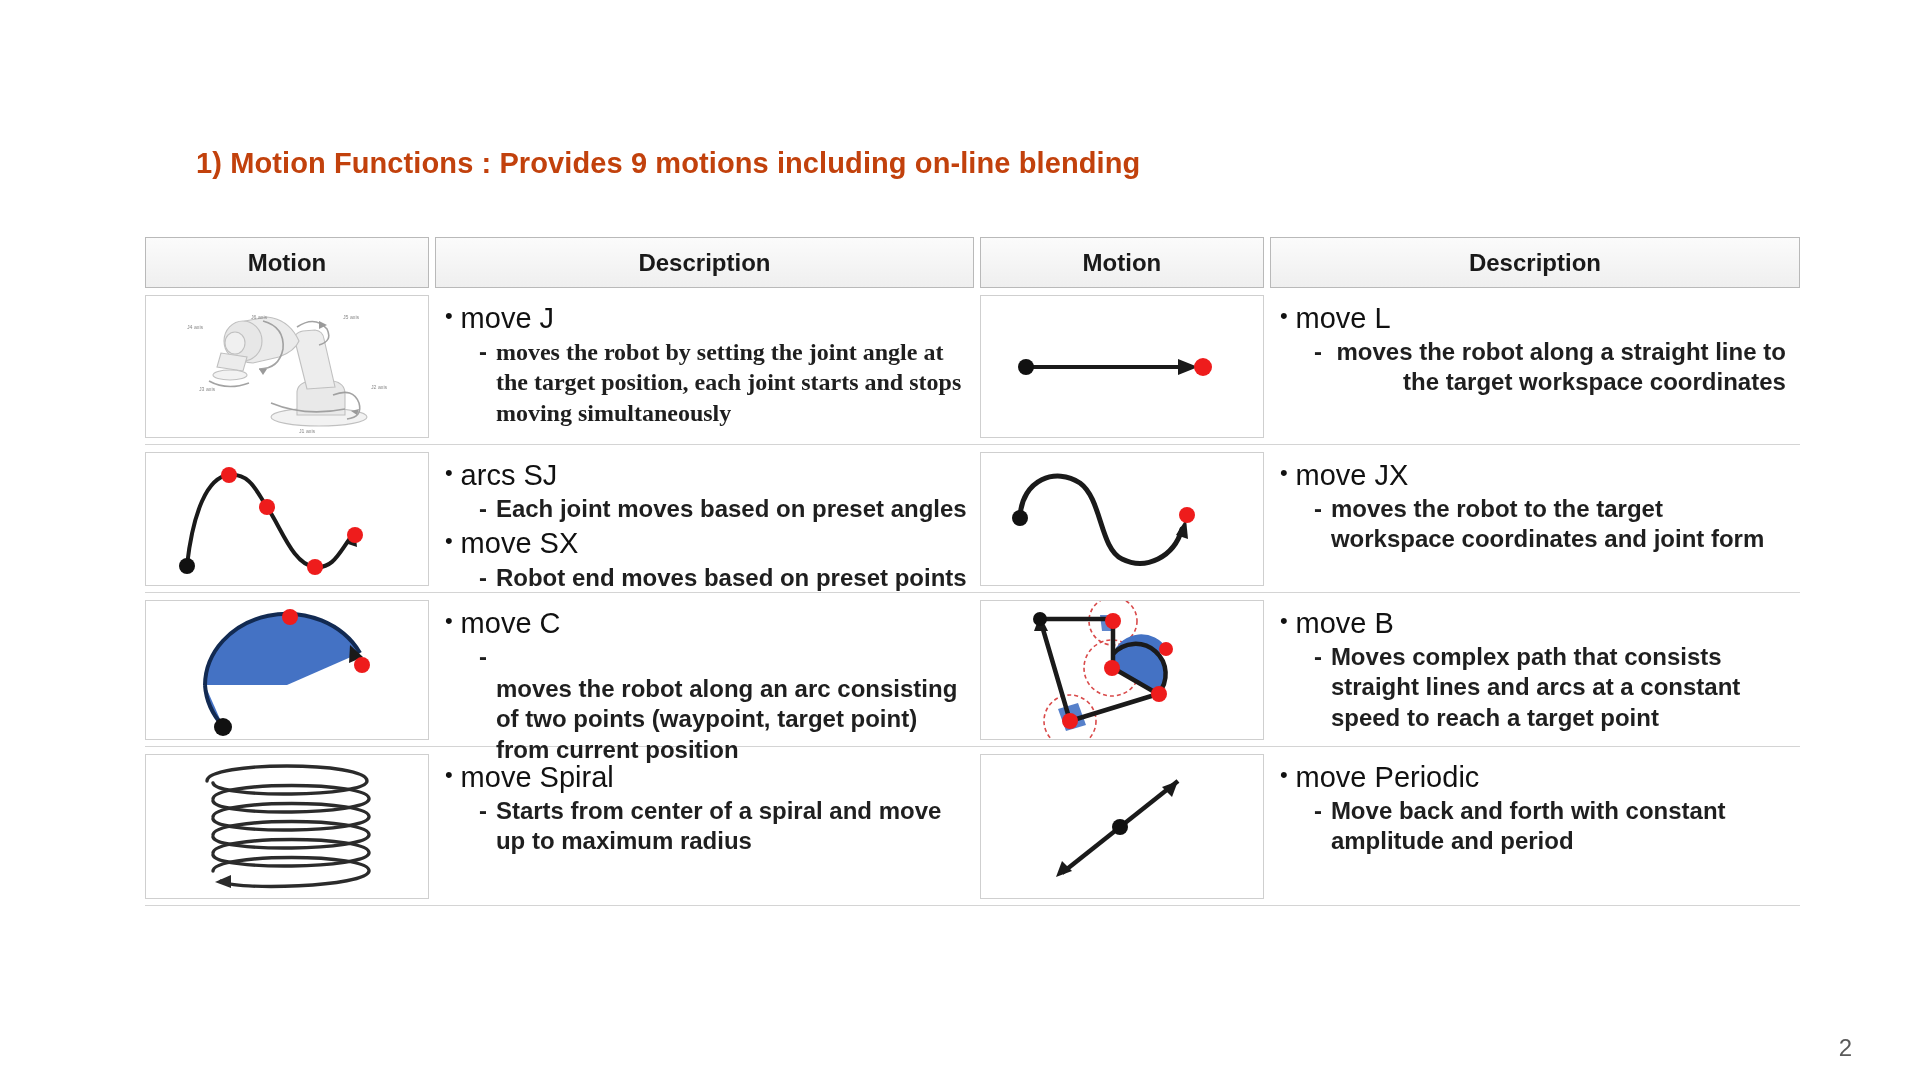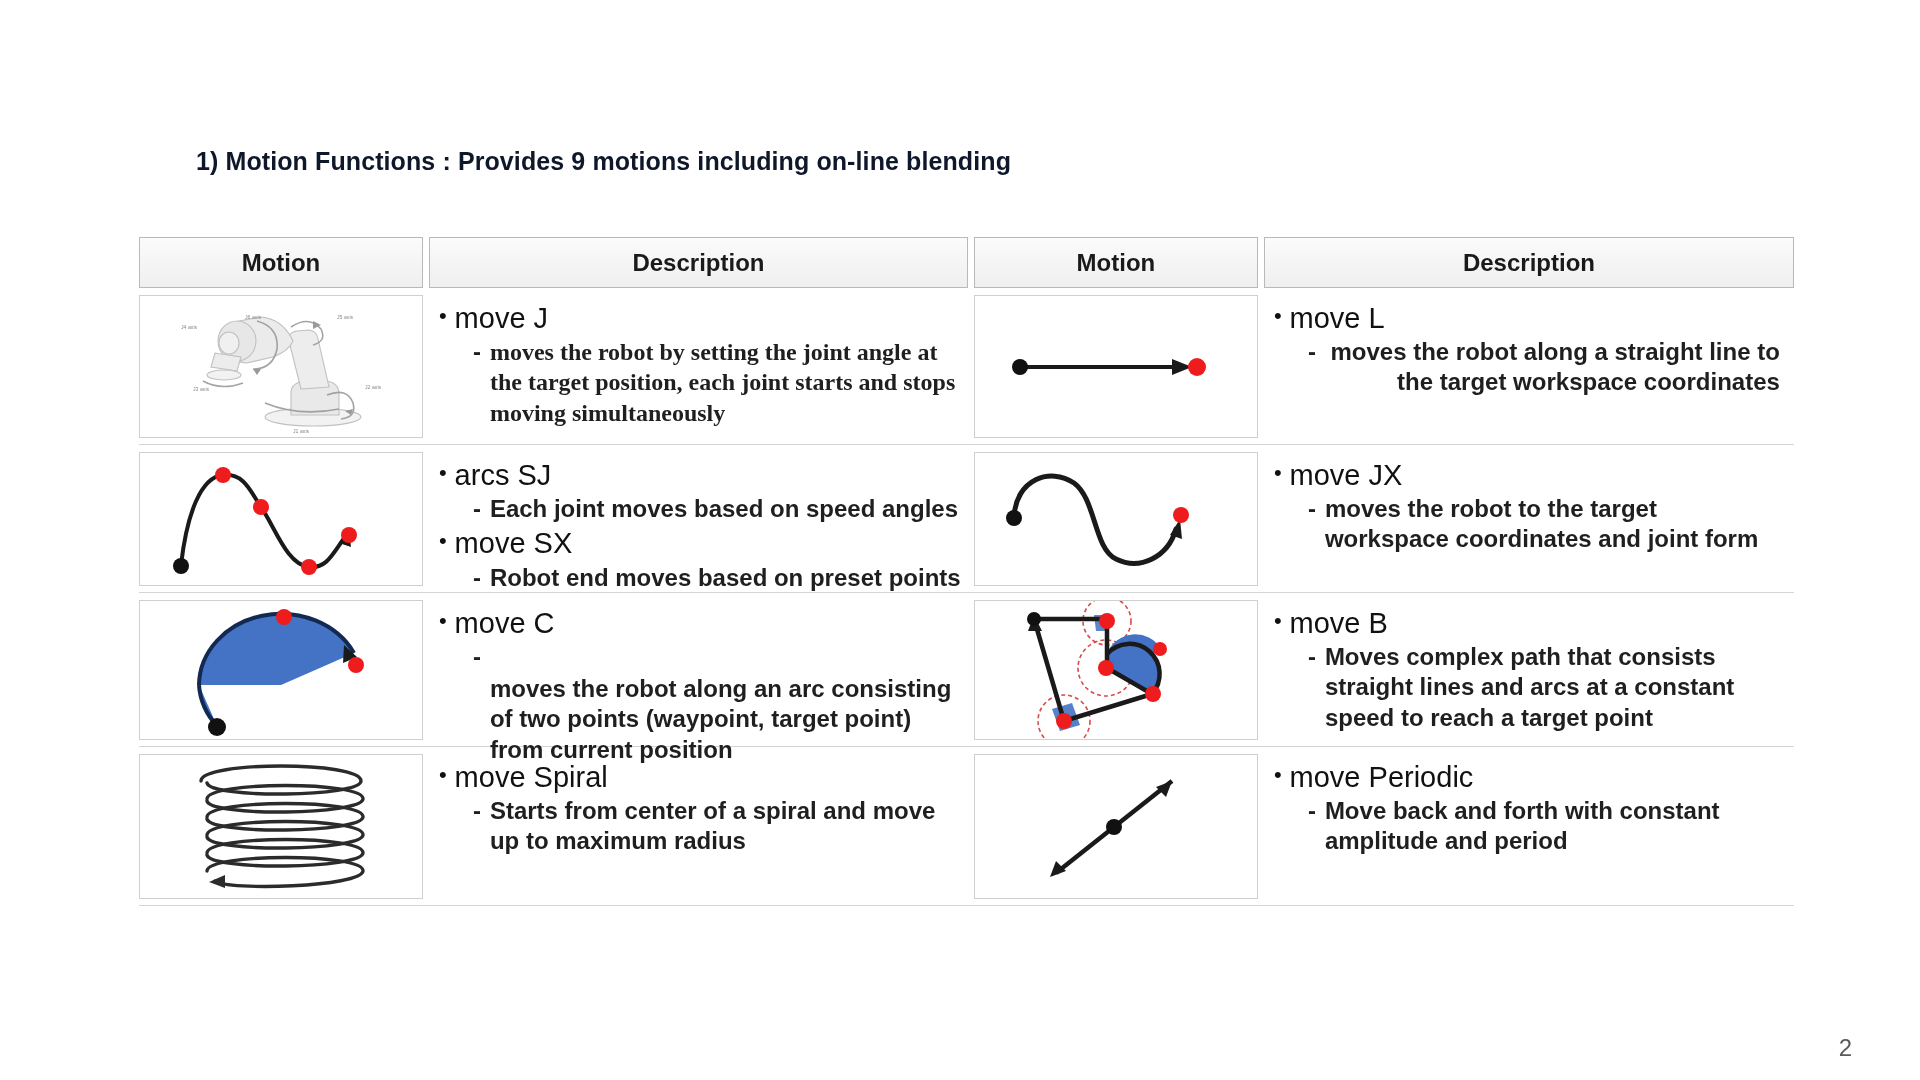--- a/index.html
+++ b/index.html
@@ -42,27 +42,27 @@
   #brand {
     position: absolute; right: 56px; top: 52px;
     text-align: right; color: #ffffff;
     font-size: 20px; font-weight: bold; line-height: 1.28;
     text-shadow: 0 1px 2px rgba(0,0,0,.4);
   }
 
   
   #subtitle {
     position: absolute; left: 196px; top: 147px;
-    font-size: 25px; font-weight: bold; color: #0f172a;
+    font-size: 29px; font-weight: bold; color: #c2410c;
     letter-spacing: .1px;
   }
 
   
   #table {
-    position: absolute; left: 139px; top: 237px;
+    position: absolute; left: 145px; top: 237px;
     width: 1655px;
   }
   .thead { display: flex; gap: 6px; }
   .th {
     height: 51px;
     background: linear-gradient(#fbfbfb, #efefef);
     border: 1px solid #b9b9b9;
     display: flex; align-items: center; justify-content: center;
     font-size: 24px; font-weight: bold; color: #1a1a1a;
   }
@@ -211,21 +211,21 @@
         </svg>
       </div>
 
       <div class="cell-desc c2">
         <div class="b1">
           <span class="dot">•</span>
           <span>arcs SJ</span>
         </div>
         <div class="b2">
           <span class="dash">-</span>
-          <span class="txt">Each joint moves based on speed angles</span>
+          <span class="txt">Each joint moves based on preset angles</span>
         </div>
         <div class="b1" style="margin-top:2px;">
           <span class="dot">•</span>
           <span>move SX</span>
         </div>
         <div class="b2">
           <span class="dash">-</span>
           <span class="txt">Robot end moves based on preset points</span>
         </div>
       </div>

